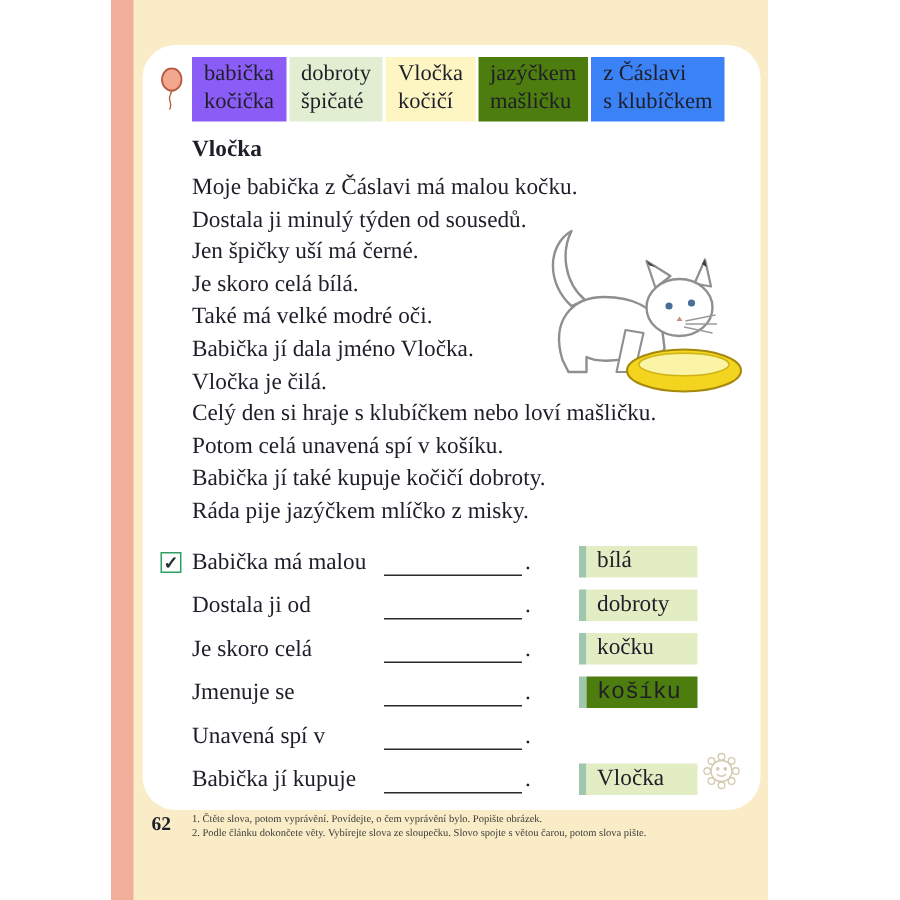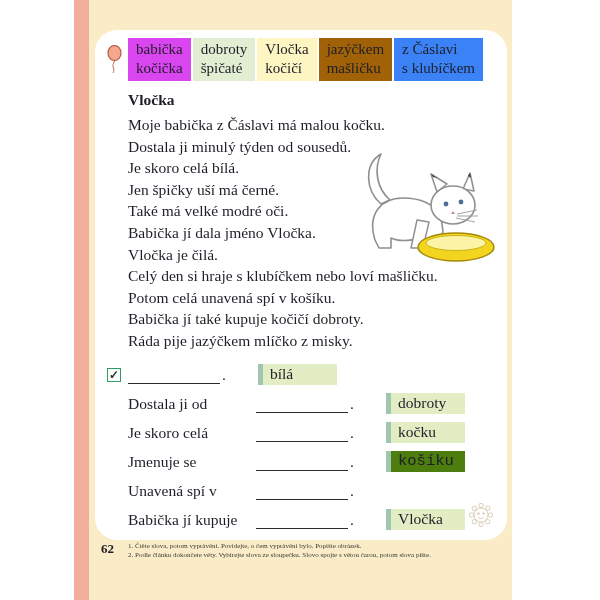--- a/index.html
+++ b/index.html
@@ -53,49 +53,49 @@
 
   <div class="word-bank">
     <div class="balloon-wrap">
       <svg width="17" height="30" viewBox="0 0 17 30">
         <ellipse cx="8.5" cy="8" rx="6.5" ry="7.5" fill="#f3a78f" stroke="#b55b41" stroke-width="1.2"></ellipse>
         <path d="M8.5,15.5 L7.5,18.5" stroke="#b55b41" stroke-width="1" fill="none"></path>
         <path d="M7.5,18.5 C5.5,21.5 9.5,24 7,28" stroke="#b55b41" stroke-width="0.9" fill="none"></path>
       </svg>
     </div>
     <div class="wb-cells">
-      <div class="wb-cell" style="background: #d946ef;">
+      <div class="wb-cell" style="background: #8b5cf6;">
         <div>babička</div>
         <div>kočička</div>
       </div>
       <div class="wb-cell" style="background: rgb(226, 238, 209);">
         <div>dobroty</div>
         <div>špičaté</div>
       </div>
       <div class="wb-cell" style="background: rgb(253, 246, 195);">
         <div>Vločka</div>
         <div>kočičí</div>
       </div>
-      <div class="wb-cell" style="background: #a16207;">
+      <div class="wb-cell" style="background: #4d7c0f;">
         <div>jazýčkem</div>
         <div>mašličku</div>
       </div>
       <div class="wb-cell" style="background: #3b82f6;">
         <div>z Čáslavi</div>
         <div>s klubíčkem</div>
       </div>
     </div>
   </div>
 
   <div class="story">
     <div class="story-title">Vločka</div>
     <div class="story-line">Moje babička z Čáslavi má malou kočku.</div>
     <div class="story-line">Dostala ji minulý týden od sousedů.</div>
+    <div class="story-line">Jen špičky uší má černé.</div>
     <div class="story-line">Je skoro celá bílá.</div>
-    <div class="story-line">Jen špičky uší má černé.</div>
     <div class="story-line">Také má velké modré oči.</div>
     <div class="story-line">Babička jí dala jméno Vločka.</div>
     <div class="story-line">Vločka je čilá.</div>
     <div class="story-line">Celý den si hraje s klubíčkem nebo loví mašličku.</div>
     <div class="story-line">Potom celá unavená spí v košíku.</div>
     <div class="story-line">Babička jí také kupuje kočičí dobroty.</div>
     <div class="story-line">Ráda pije jazýčkem mlíčko z misky.</div>
   </div>
 
   <div class="cat">
@@ -118,20 +118,21 @@
       <ellipse cx="105" cy="95" rx="30" ry="7.5" fill="#fbf3a6" stroke="#cdb315" stroke-width="1"></ellipse>
     </svg>
   </div>
 
   <div class="exercise">
 
     <div class="ex-row">
       <div class="ex-check">
         <div class="checkbox">✓</div>
       </div>
+      <div class="ex-prompt">Babička má malou</div>
       <div class="ex-blank"></div>
       <div class="ex-dot">.</div>
       <div class="ex-answer">
         <div class="ex-answer-bar" style="background: rgb(158, 199, 174);"></div>
         <div class="ex-answer-label" style="background: rgb(227, 237, 196);">bílá</div>
       </div>
     </div>
 
     <div class="ex-row">
       <div class="ex-check"></div>

